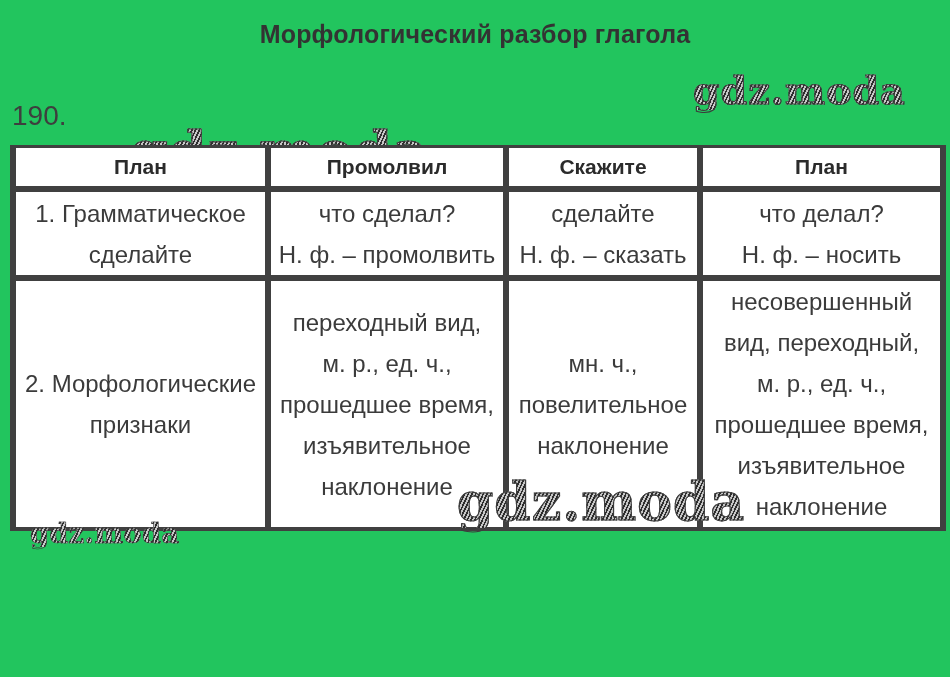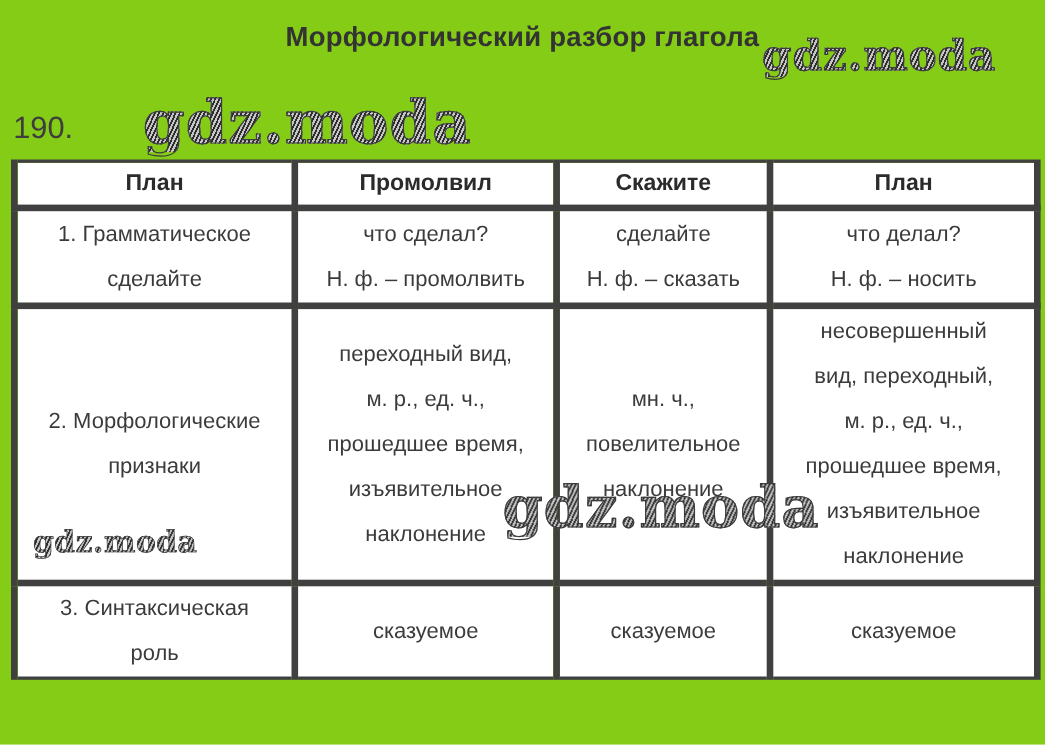--- a/index.html
+++ b/index.html
@@ -4,21 +4,21 @@
 <style>
   html, body {
     margin: 0;
     padding: 0;
     background: #ffffff;
   }
   .page {
     position: relative;
     width: 950px;
     height: 677px;
-    background: #84cc16;
+    background: #22c55e;
     font-family: "Liberation Sans", sans-serif;
     color: #3b3b3b;
     overflow: hidden;
   }
   .title {
     position: absolute;
     top: 20px;
     left: 0;
     width: 950px;
     text-align: center;
@@ -38,20 +38,21 @@
   
   .wm {
     position: absolute;
     font-family: "DejaVu Serif", serif;
     font-weight: 700;
     white-space: nowrap;
     color: #565656;
     line-height: 1;
     letter-spacing: 1px;
     user-select: none;
+    margin-top: 40px;
   }
   @supports ((-webkit-background-clip: text) or (background-clip: text)) {
     .wm {
       background: repeating-linear-gradient(115deg, #2e2e2e 0px, #2e2e2e 1.6px, #c6c6c6 1.6px, #c6c6c6 3.4px);
       -webkit-background-clip: text;
       background-clip: text;
       color: transparent;
       -webkit-text-stroke: 1.1px #3c3c3c;
     }
   }
@@ -79,21 +80,21 @@
     overflow: hidden;
   }
   .morph th {
     border-top-width: 3px;
     height: 38px;
     font-size: 21px;
     font-weight: bold;
     color: #2b2b2b;
   }
   .morph td {
-    font-size: 20px;
+    font-size: 24px;
     font-weight: normal;
     color: #3b3b3b;
   }
   .morph .ln { line-height: 41px; }
   tr.row-1 td { height: 83px; }
   tr.row-2 td { height: 240px; border-bottom-width: 4px; }
   tr.row-3 td { height: 78px;  border-bottom-width: 3px; }
   tr.row-4 td { height: 42px;  border-bottom: none; }
 </style>
 </head>
@@ -162,34 +163,19 @@
         </td>
         <td>
           <div class="ln">несовершенный</div>
           <div class="ln">вид, переходный,</div>
           <div class="ln">м. р., ед. ч.,</div>
           <div class="ln">прошедшее время,</div>
           <div class="ln">изъявительное</div>
           <div class="ln">наклонение</div>
         </td>
       </tr>
-      <tr class="row-3">
-        <td>
-          <div class="ln">3. Синтаксическая</div>
-          <div class="ln">роль</div>
-        </td>
-        <td>
-          <div class="ln">сказуемое</div>
-        </td>
-        <td>
-          <div class="ln">сказуемое</div>
-        </td>
-        <td>
-          <div class="ln">сказуемое</div>
-        </td>
-      </tr>
     </tbody>
   </table>
 
   <div class="wm wm-middle">gdz.moda</div>
   <div class="wm wm-small">gdz.moda</div>
 
 </div>
 
 </body></html>

